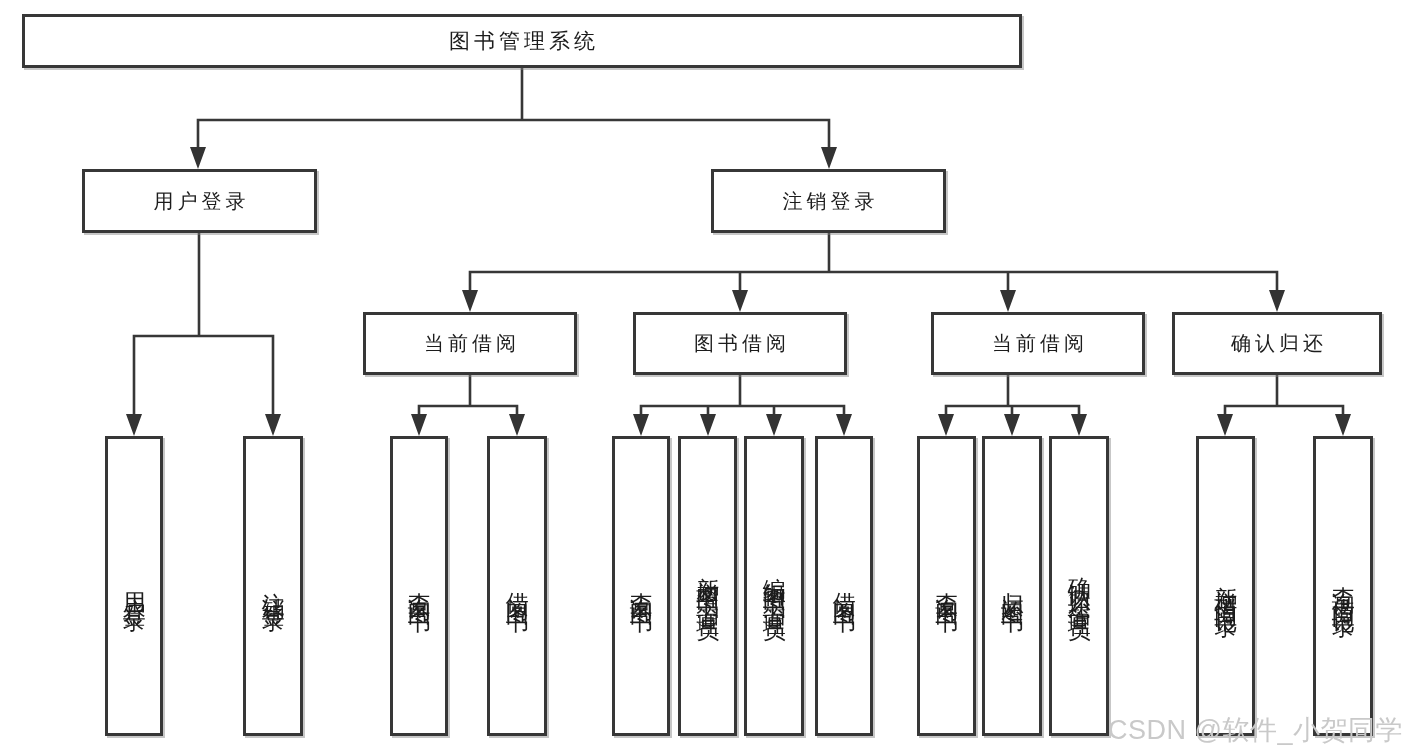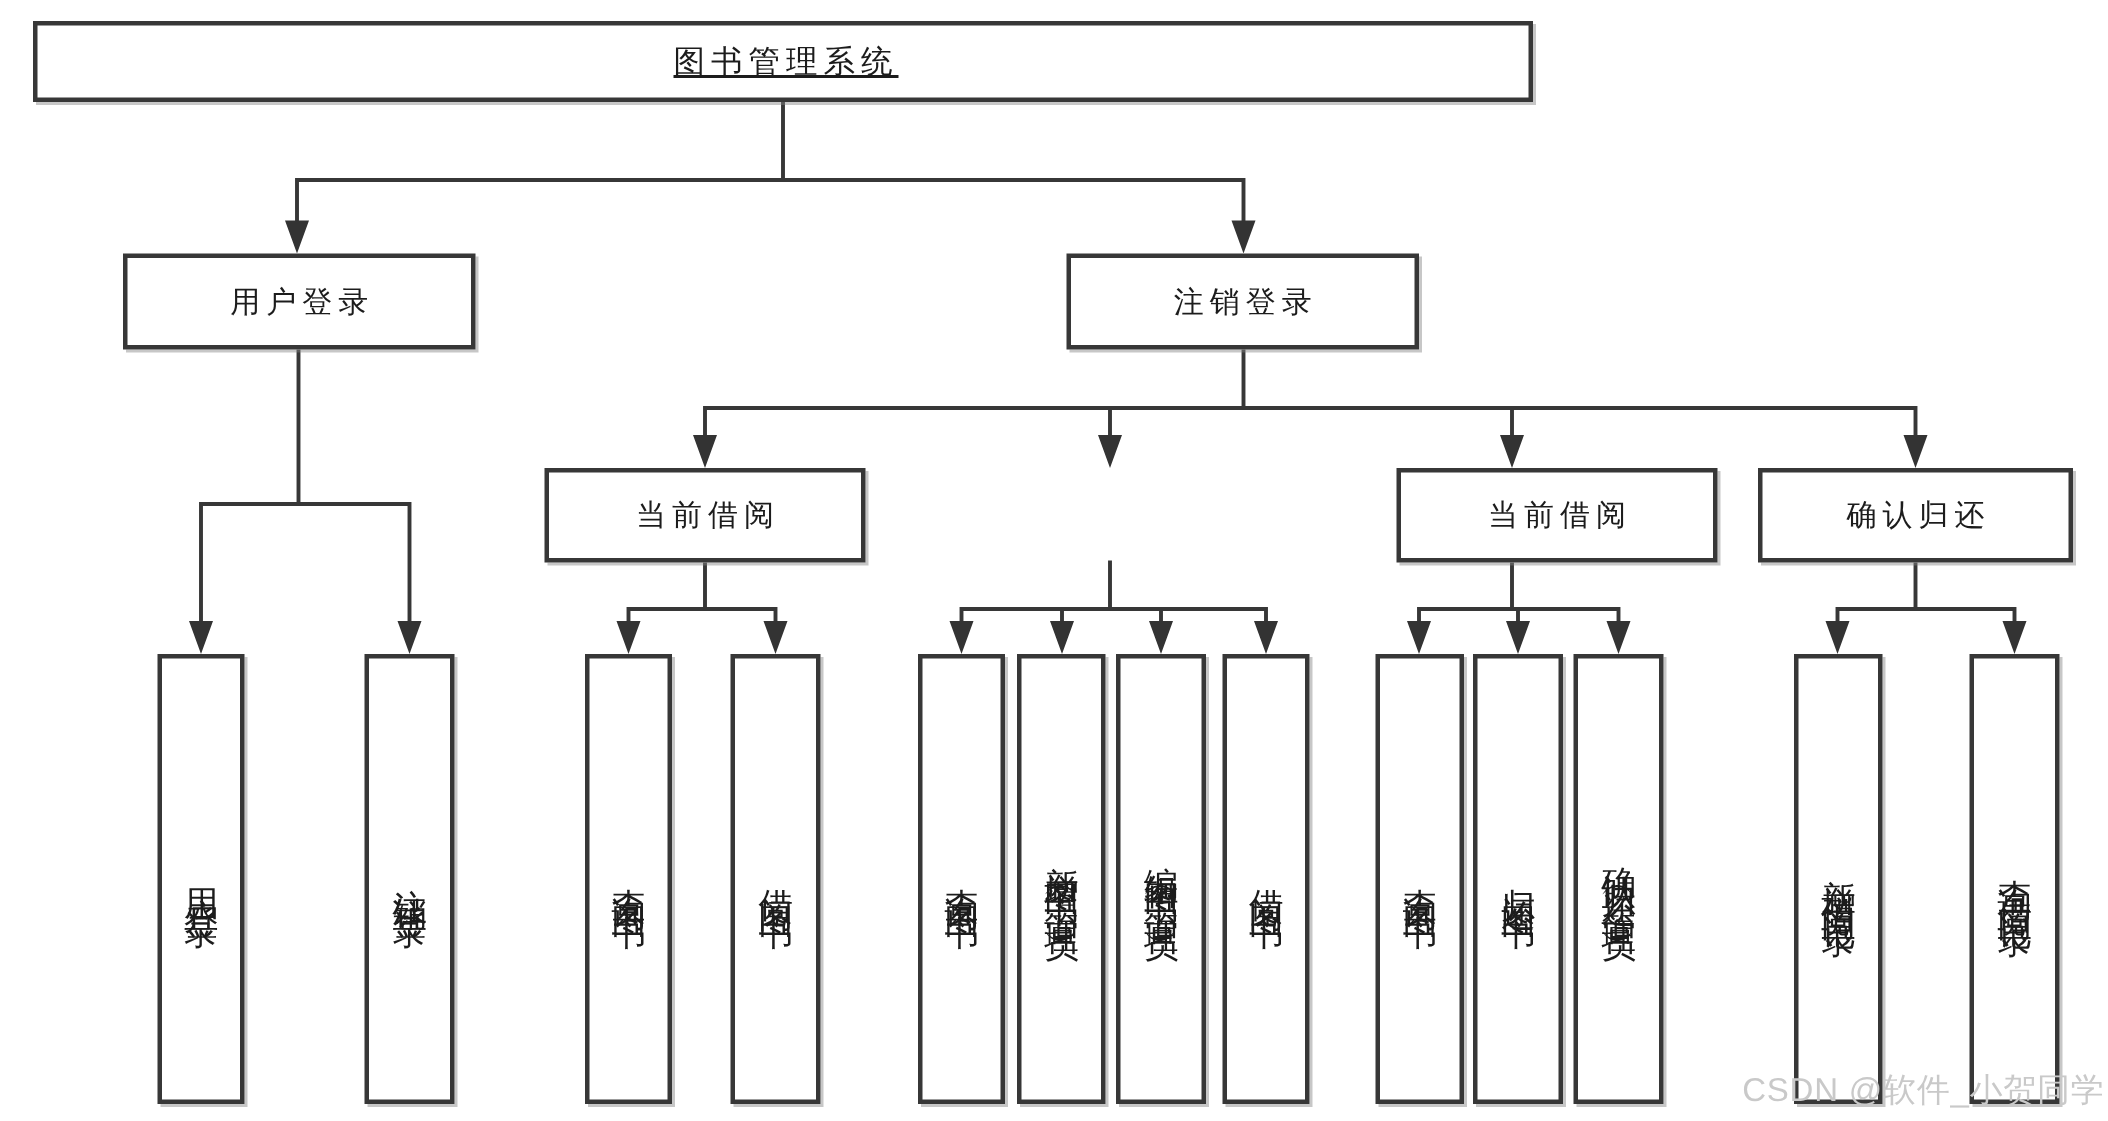--- a/index.html
+++ b/index.html
@@ -8,29 +8,29 @@
     font-family:"Liberation Sans","DejaVu Sans",sans-serif;
     color:#1c1c1c;overflow:hidden;
   }
   .connectors{position:absolute;left:0;top:0;width:1405px;height:747px;z-index:1;}
   .node{
     position:absolute;box-sizing:border-box;background:#ffffff;
     border:3px solid #373737;display:flex;align-items:center;justify-content:center;
     z-index:2;box-shadow:2px 2px 0 rgba(130,130,130,0.45);
   }
   .hnode{font-size:20px;letter-spacing:4px;text-indent:4px;white-space:nowrap;}
-  .rootnode{font-size:21px;text-decoration:underline;}
+  .rootnode{font-size:21px;}
   .vnode{
     writing-mode:vertical-rl;text-orientation:mixed;
     font-size:23px;letter-spacing:6px;line-height:1.1;
     top:436px;height:300px;
   }
   .watermark{
     position:absolute;top:712px;right:2px;z-index:6;
-    font-size:22px;letter-spacing:0.5px;color:#c9c9c9;white-space:nowrap;
+    font-size:27px;letter-spacing:0.5px;color:#c9c9c9;white-space:nowrap;
   }
 </style>
 </head>
 <body>
 
 <div class="canvas">
 
   <svg class="connectors" viewBox="0 0 1405 747" xmlns="http://www.w3.org/2000/svg" aria-hidden="true">
     <path d="M522 68V120 M198 120H829 M198 120V149 M829 120V149
              M199 233V336 M134 336H273 M134 336V416 M273 336V416
@@ -47,20 +47,21 @@
              M938 414h16L946 436Z M1004 414h16L1012 436Z M1071 414h16L1079 436Z
              M1217 414h16L1225 436Z M1335 414h16L1343 436Z"></path>
   </svg>
 
   <div class="node hnode rootnode" style="left:22px;top:14px;width:1000px;height:54px">图书管理系统</div>
 
   <div class="node hnode" style="left:82px;top:169px;width:235px;height:64px">用户登录</div>
   <div class="node hnode" style="left:711px;top:169px;width:235px;height:64px">注销登录</div>
 
   <div class="node hnode" style="left:363px;top:312px;width:214px;height:63px">当前借阅</div>
+  <div class="node hnode" style="left:633px;top:312px;width:214px;height:63px">图书借阅</div>
   <div class="node hnode" style="left:931px;top:312px;width:214px;height:63px">当前借阅</div>
   <div class="node hnode" style="left:1172px;top:312px;width:210px;height:63px">确认归还</div>
 
   <div class="node vnode" style="left:105px;width:58px">用户登录</div>
   <div class="node vnode" style="left:243px;width:60px">注销登录</div>
 
   <div class="node vnode" style="left:390px;width:58px">查询图书</div>
   <div class="node vnode" style="left:487px;width:60px">借阅图书</div>
 
   <div class="node vnode" style="left:612px;width:58px">查询图书</div>

